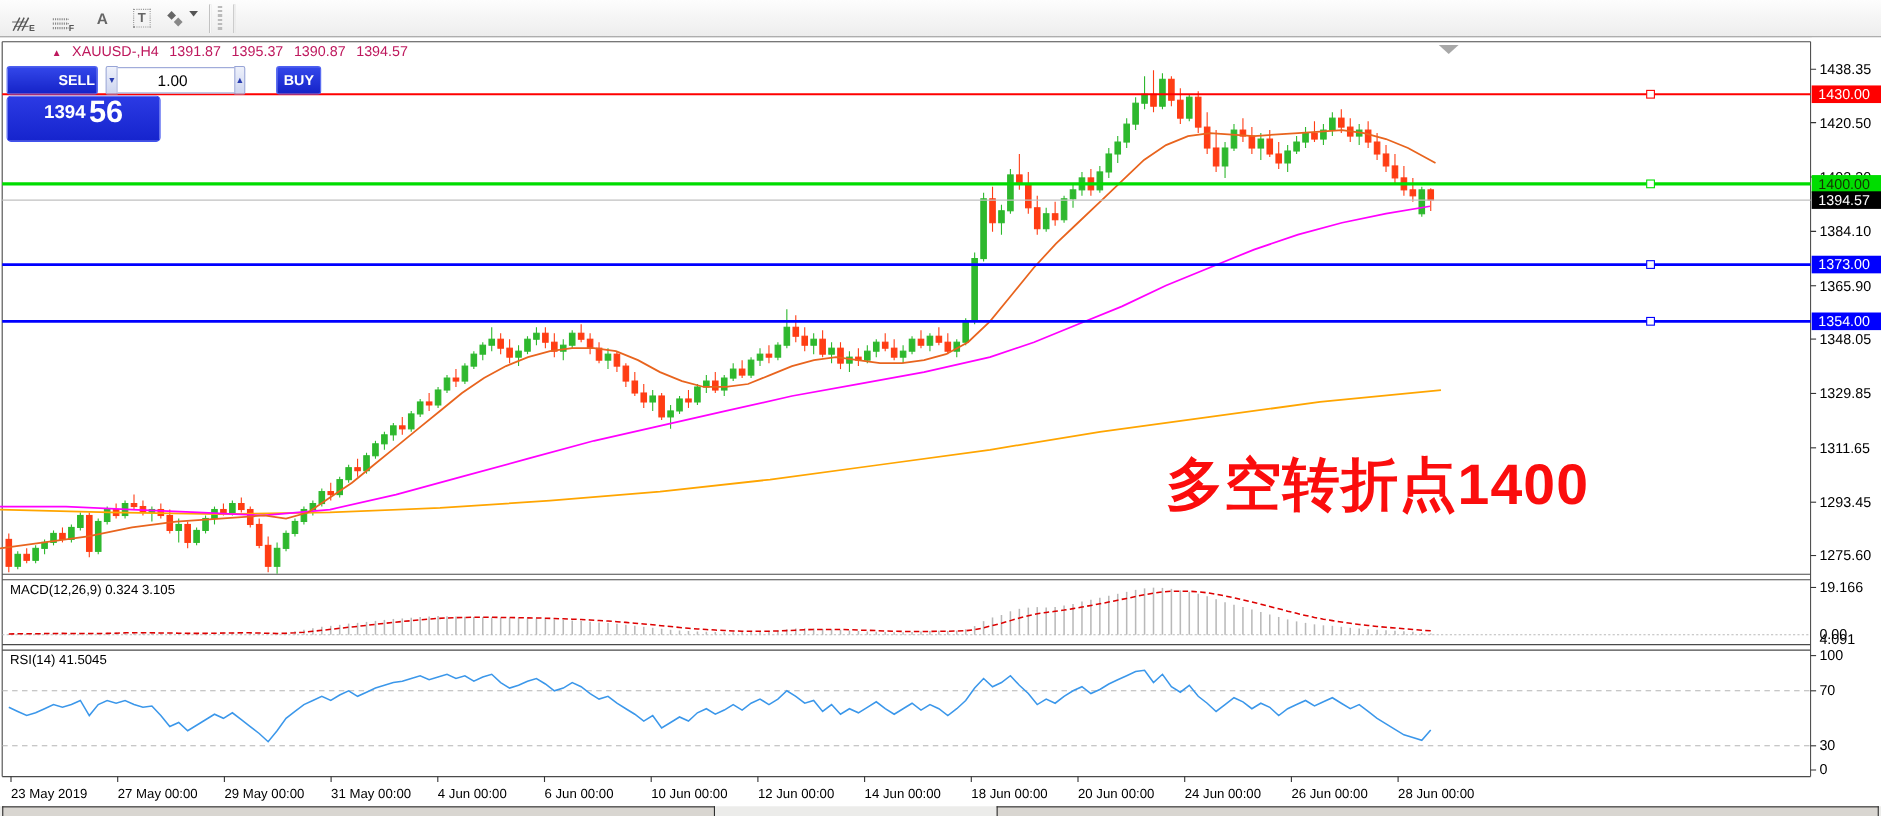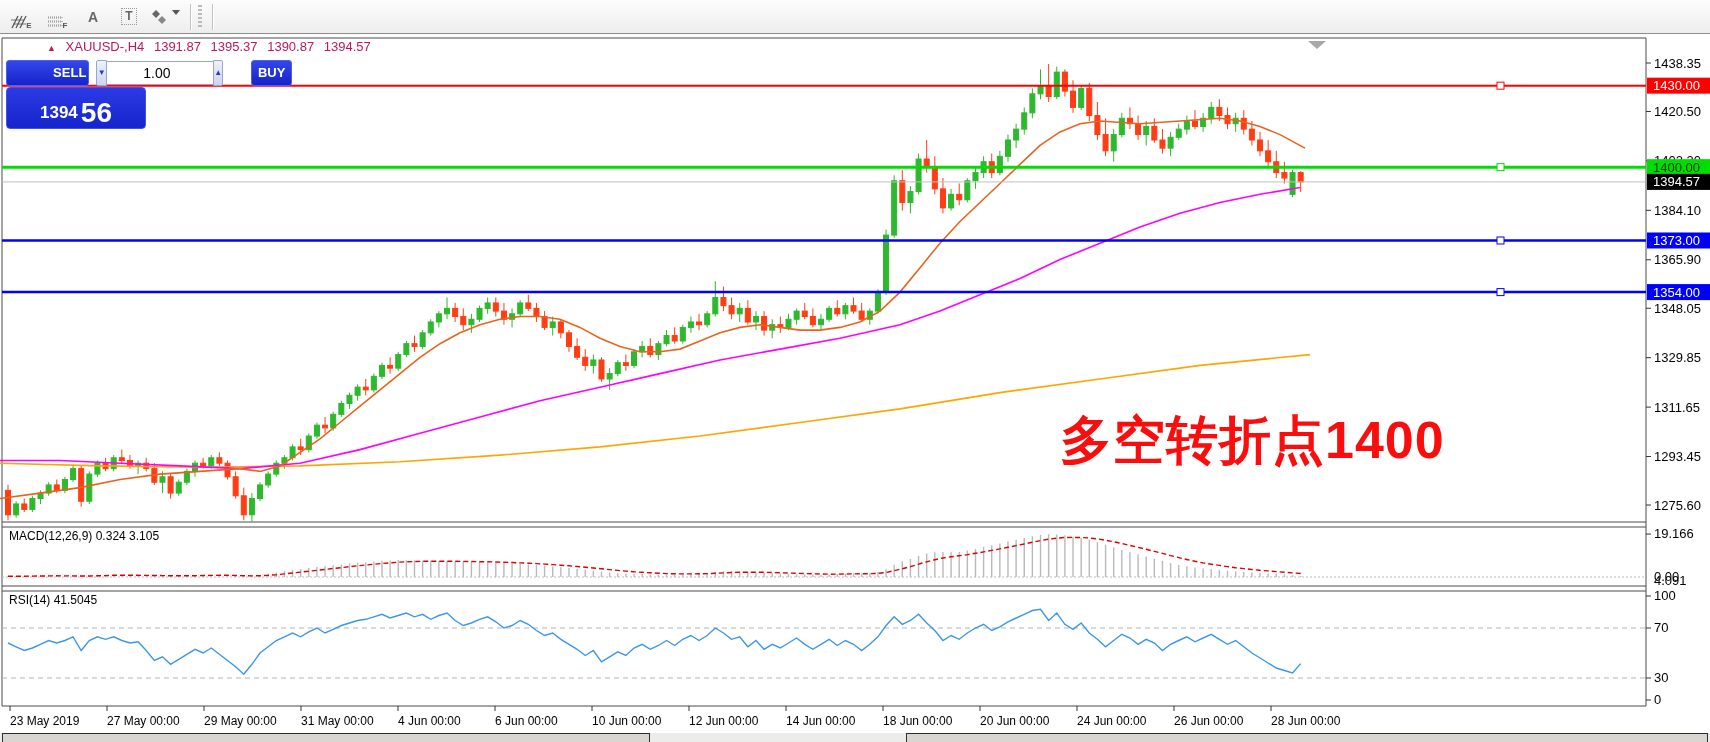--- a/index.html
+++ b/index.html
@@ -35,21 +35,21 @@
   .sell-btn{width:62px;height:24px;padding-left:44px;}
   .buy-btn{width:64px;height:24px;margin-left:28px;}
   .spin{width:14px;height:24px;background:linear-gradient(#eef1fb,#cdd5ef);border:1px solid #97a4d6;
         display:flex;align-items:center;justify-content:center;font-size:8px;color:#2a3db0;cursor:pointer;}
   .spin.dn{margin-left:7px;border-radius:2px 0 0 2px;}
   .spin.up{border-radius:0 2px 2px 0;}
   .vol{width:100px;height:22px;border:1px solid #97a4d6;border-left:none;border-right:none;
        font-size:14px;text-align:center;padding:0 6px 0 0;color:#000;font-family:"Liberation Sans",sans-serif;}
   .px-panel{position:absolute;top:27px;width:140px;height:42px;border-radius:4px;
             background:linear-gradient(#2b3ae4,#1624cd);border:1px solid #4052ee;color:#fff;
-            display:flex;align-items:flex-end;justify-content:center;padding-bottom:3px;box-sizing:border-box;
+            display:flex;align-items:flex-end;justify-content:center;padding-bottom:14px;box-sizing:border-box;
             cursor:pointer;}
   .px-sell{left:0;} .px-buy{left:144px;}
   .px-small{font-size:17px;font-weight:bold;margin:0 3px 2px 0;}
   .px-big{font-size:28px;font-weight:bold;line-height:0.9;}
   
   .pane-label{position:absolute;left:9px;font-size:12px;color:#000;z-index:4;}
   
   .annot{position:absolute;left:1060px;top:406px;font-size:52px;font-weight:bold;z-index:4;
          letter-spacing:1px;white-space:nowrap;}
   

